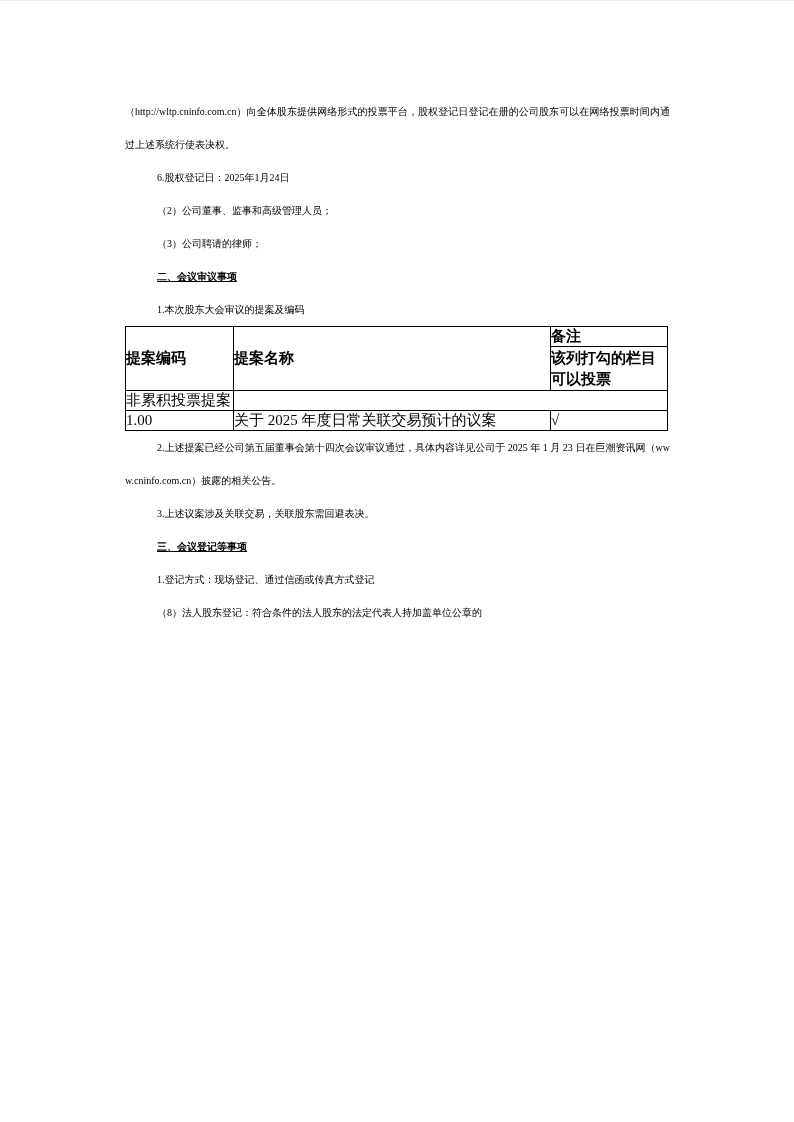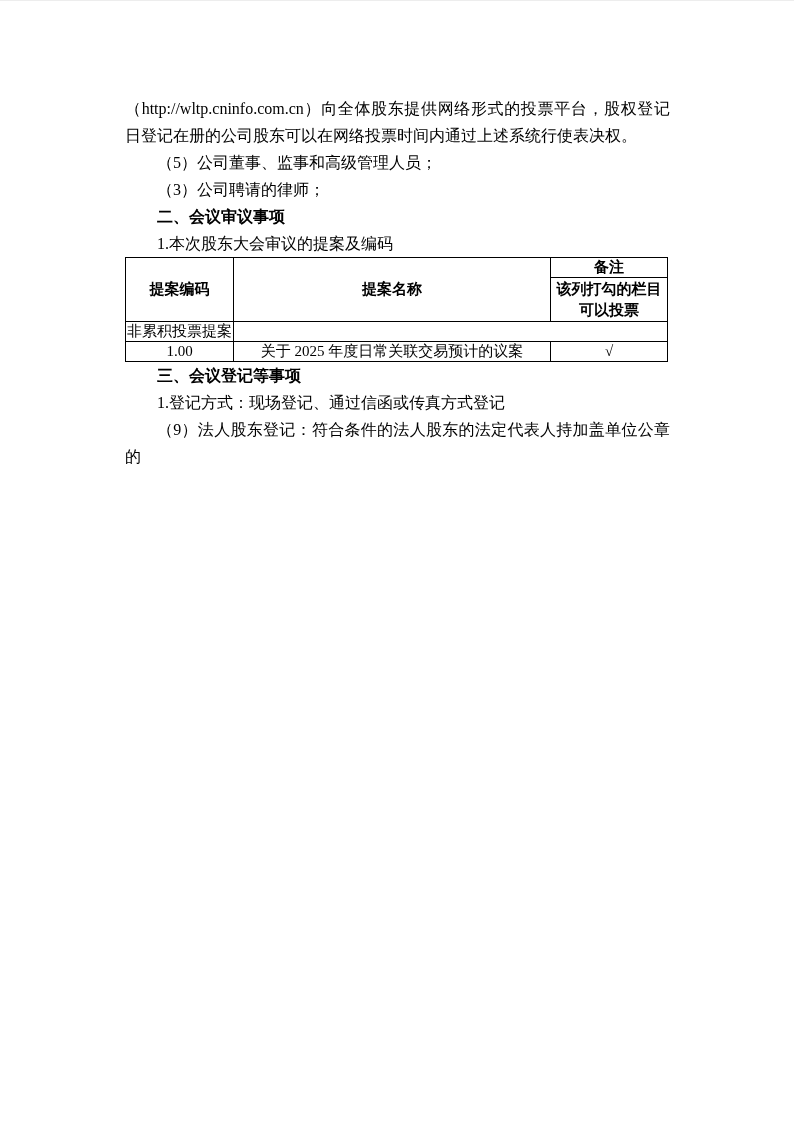--- a/index.html
+++ b/index.html
@@ -17,43 +17,44 @@
     color: #000000;
   }
   .page {
     box-sizing: border-box;
     width: 794px;
     height: 1122px;
     padding: 94px 124px 0 125px;
   }
   .para {
     margin: 0;
-    font-size: 16px;
-    line-height: 27px;
+    font-size: 10px;
+    line-height: 33px;
     text-align: justify;
     text-justify: inter-ideograph;
     word-break: break-all;
   }
   .indent {
     text-indent: 32px;
   }
   .heading {
     font-weight: bold;
+    text-decoration: underline;
   }
   table.proposals {
     border-collapse: collapse;
     table-layout: fixed;
     width: 542px;
     margin: 0;
     font-size: 15px;
   }
   table.proposals td, table.proposals th {
     border: 1px solid #000000;
     padding: 0;
-    text-align: center;
+    text-align: left;
     vertical-align: middle;
     overflow: hidden;
   }
   table.proposals th {
     font-weight: bold;
   }
   .col-code   { width: 108px; }
   .col-name   { width: 317px; }
   .col-remark { width: 117px; }
   tr.remark-top th   { height: 19px; line-height: 19px; }
@@ -66,24 +67,25 @@
     padding-right: 4px;
   }
 </style>
 </head>
 <body>
 
 <div class="page">
 
   <p class="para">（http://wltp.cninfo.com.cn）向全体股东提供网络形式的投票平台，股权登记日登记在册的公司股东可以在网络投票时间内通过上述系统行使表决权。</p>
 
+  <p class="para indent">6.股权登记日：2025年1月24日</p>
 
 
 
-  <p class="para indent">（5）公司董事、监事和高级管理人员；</p>
+  <p class="para indent">（2）公司董事、监事和高级管理人员；</p>
 
   <p class="para indent">（3）公司聘请的律师；</p>
 
 
 
   <p class="para indent heading">二、会议审议事项</p>
 
   <p class="para indent">1.本次股东大会审议的提案及编码</p>
 
   <table class="proposals">
@@ -106,23 +108,25 @@
         <td colspan="2"></td>
       </tr>
       <tr class="data-row">
         <td>1.00</td>
         <td class="name-cell">关于 2025 年度日常关联交易预计的议案</td>
         <td>√</td>
       </tr>
     </tbody>
   </table>
 
+  <p class="para indent">2.上述提案已经公司第五届董事会第十四次会议审议通过，具体内容详见公司于 2025 年 1 月 23 日在巨潮资讯网（www.cninfo.com.cn）披露的相关公告。</p>
 
+  <p class="para indent">3.上述议案涉及关联交易，关联股东需回避表决。</p>
 
 
   <p class="para indent heading">三、会议登记等事项</p>
 
   <p class="para indent">1.登记方式：现场登记、通过信函或传真方式登记</p>
 
 
-  <p class="para indent">（9）法人股东登记：符合条件的法人股东的法定代表人持加盖单位公章的</p>
+  <p class="para indent">（8）法人股东登记：符合条件的法人股东的法定代表人持加盖单位公章的</p>
 
 </div>
 
 </body></html>

